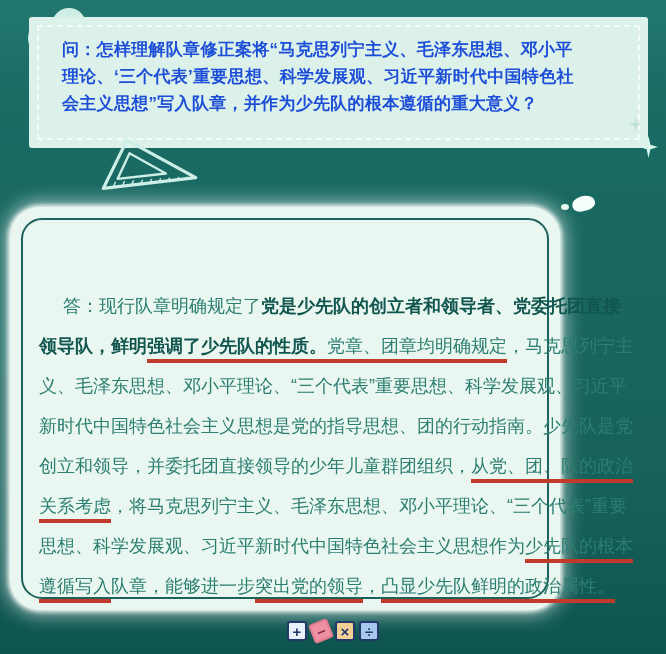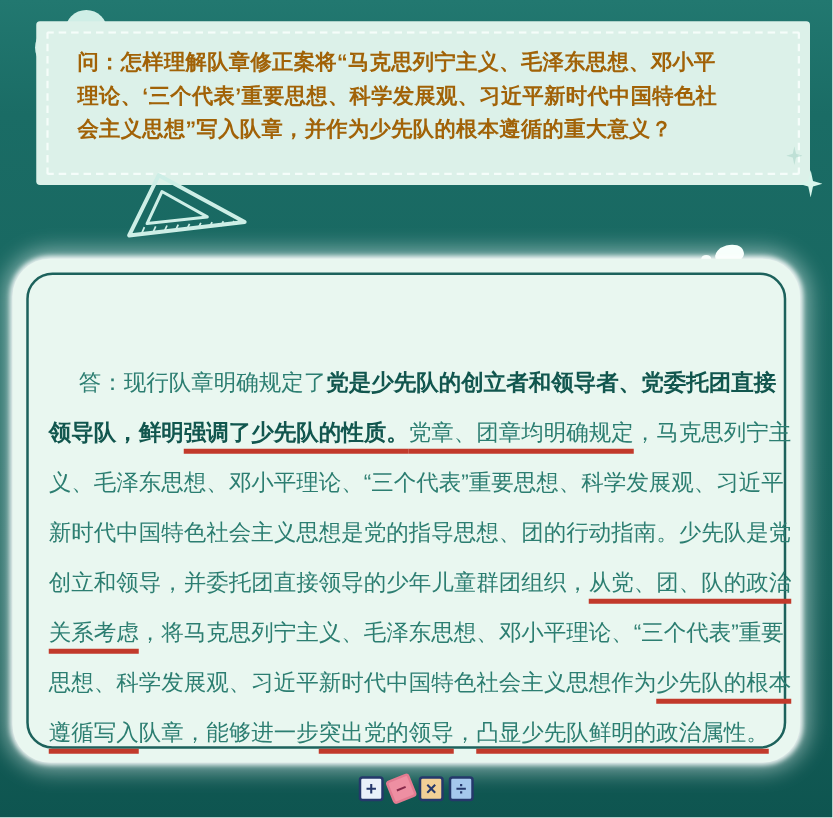--- a/index.html
+++ b/index.html
@@ -49,21 +49,21 @@
   .ruler{position:absolute;left:96px;top:138px;width:110px;height:62px;transform:rotate(2deg);}
 
   
   .blob{position:absolute;left:572px;top:196px;width:23px;height:15px;
     background:#f6fffb;border-radius:55% 60% 45% 50%;transform:rotate(-16deg);}
   .blob2{position:absolute;left:561px;top:204px;width:8px;height:6px;
     background:#e8f8f1;border-radius:50%;}
 
   
   .card{
-    position:absolute;left:10px;top:207px;width:630px;height:403px;
+    position:absolute;left:10px;top:207px;width:550px;height:403px;
     background:#e9f7f0;border-radius:30px;
     box-shadow:0 0 18px 6px rgba(250,255,253,.55),0 0 4px 2px rgba(255,255,255,.9);
   }
   .card-inner{
     position:absolute;inset:11px;border:2px solid #1d625c;border-radius:21px;
   }
   .answer{
     position:absolute;left:16px;top:66px;width:594px;margin:0;
     font-size:18px;line-height:40px;color:#2c7e71;text-indent:24px;
   }
@@ -97,21 +97,21 @@
     <i class="c1"></i>
       <i class="c2"></i>
       <i class="c3"></i>
       <i class="c4"></i>
     <i class="w1"></i>
       <i class="w2"></i>
   </div>
 
   <div class="qbox" style="background: rgb(220, 241, 233);">
     <div class="qdash"></div>
-    <div class="qtext" style="color: #a16207;">问：怎样理解队章修正案将“马克思列宁主义、毛泽东思想、邓小平理论、‘三个代表’重要思想、科学发展观、习近平新时代中国特色社会主义思想”写入队章，并作为少先队的根本遵循的重大意义？</div>
+    <div class="qtext" style="color: #1d4ed8;">问：怎样理解队章修正案将“马克思列宁主义、毛泽东思想、邓小平理论、‘三个代表’重要思想、科学发展观、习近平新时代中国特色社会主义思想”写入队章，并作为少先队的根本遵循的重大意义？</div>
   </div>
 
   <span class="sparkle sp1"></span>
   <span class="sparkle sp2"></span>
 
   <svg class="ruler" viewBox="0 0 110 62">
     <g fill="none" stroke="#cdeee6" stroke-linejoin="round">
       <polygon points="30,3 8,52 100,38" stroke-width="3.2"></polygon>
       <polygon points="33,16 22,42 70,35" stroke-width="2.4"></polygon>
       <path stroke-width="1.4" d="M18 50 L20 45 M27 49 L29 44 M36 48 L38 43 M45 46.5 L47 42 M54 45.5 L56 41 M63 44.5 L65 40 M72 43 L74 39 M81 42 L83 38 M90 40.5 L91.5 37.5"></path>

